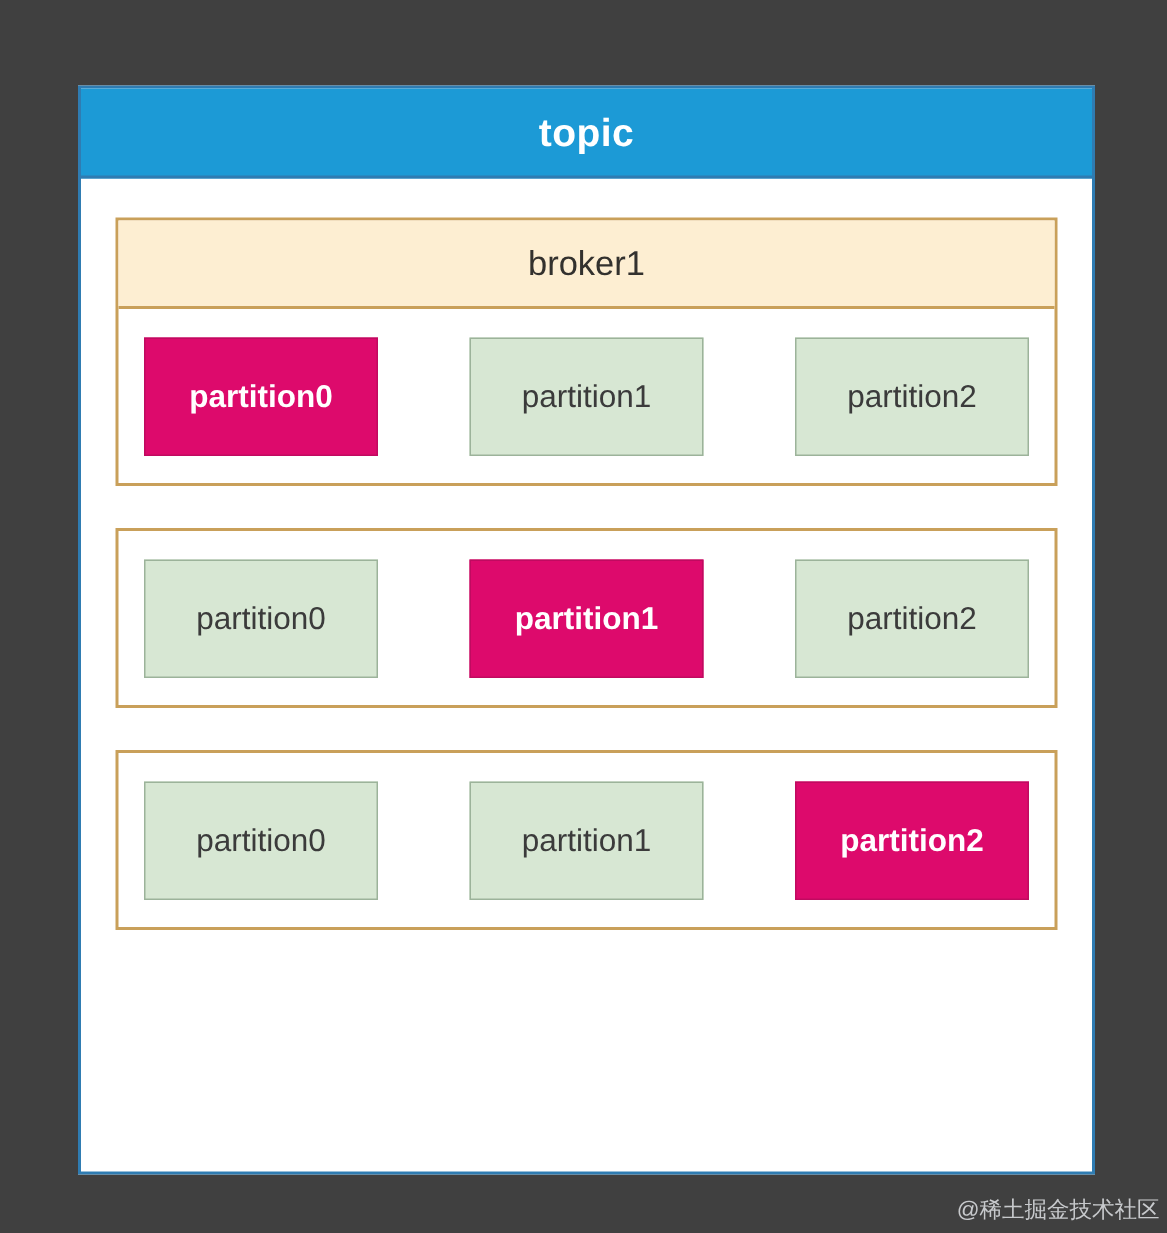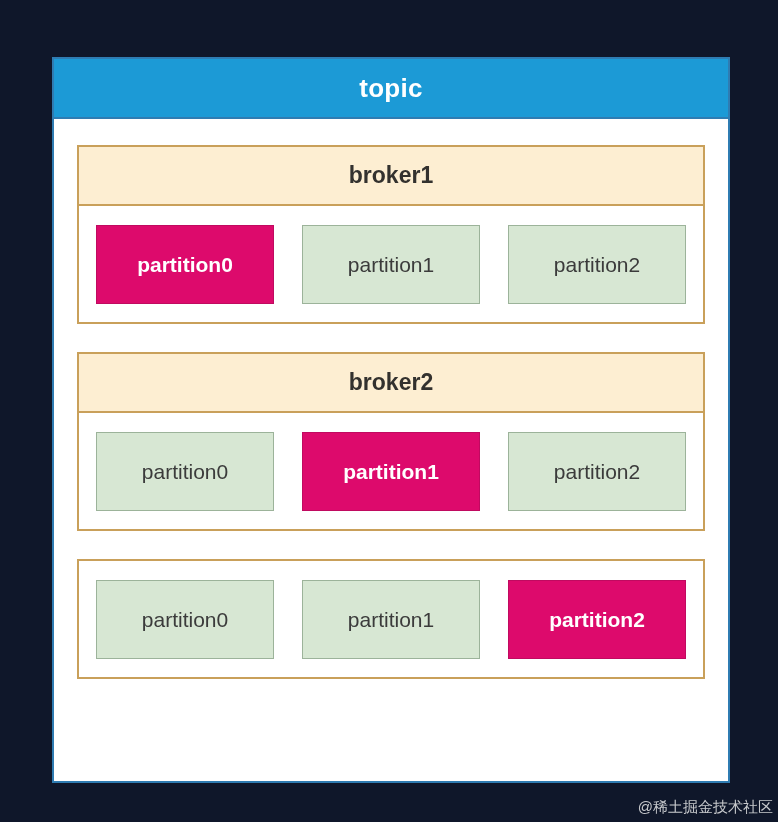--- a/index.html
+++ b/index.html
@@ -9,21 +9,21 @@
     width: 778px;
     height: 822px;
     overflow: hidden;
     font-family: "Liberation Sans", sans-serif;
   }
 
   #stage {
     position: relative;
     width: 778px;
     height: 822px;
-    background: #0f172a;
+    background: #404040;
   }
 
   
   .topic-container {
     position: absolute;
     left: 52px;
     top: 57px;
     width: 678px;
     height: 726px;
     box-sizing: border-box;
@@ -76,37 +76,37 @@
     background: #fdeed2;
     border-bottom: 2px solid #c9a05a;
     display: flex;
     align-items: center;
     justify-content: center;
   }
 
   .broker-label {
     color: #33312e;
     font-size: 23px;
-    font-weight: bold;
+    font-weight: normal;
     line-height: 1;
   }
 
   .broker-body {
     height: 116px;
     flex: 0 0 116px;
     display: flex;
     align-items: center;
     justify-content: space-between;
     padding: 0 17px;
     box-sizing: border-box;
   }
 
   
   .partition {
-    width: 178px;
+    width: 156px;
     height: 79px;
     box-sizing: border-box;
     display: flex;
     align-items: center;
     justify-content: center;
     font-size: 21px;
     line-height: 1;
   }
 
   .partition.follower {
@@ -159,23 +159,20 @@
           <div class="partition follower">
             <span>partition1</span>
           </div>
           <div class="partition follower">
             <span>partition2</span>
           </div>
         </div>
       </div>
 
       <div class="broker">
-        <div class="broker-header">
-          <span class="broker-label">broker2</span>
-        </div>
         <div class="broker-body">
           <div class="partition follower">
             <span>partition0</span>
           </div>
           <div class="partition leader">
             <span>partition1</span>
           </div>
           <div class="partition follower">
             <span>partition2</span>
           </div>

